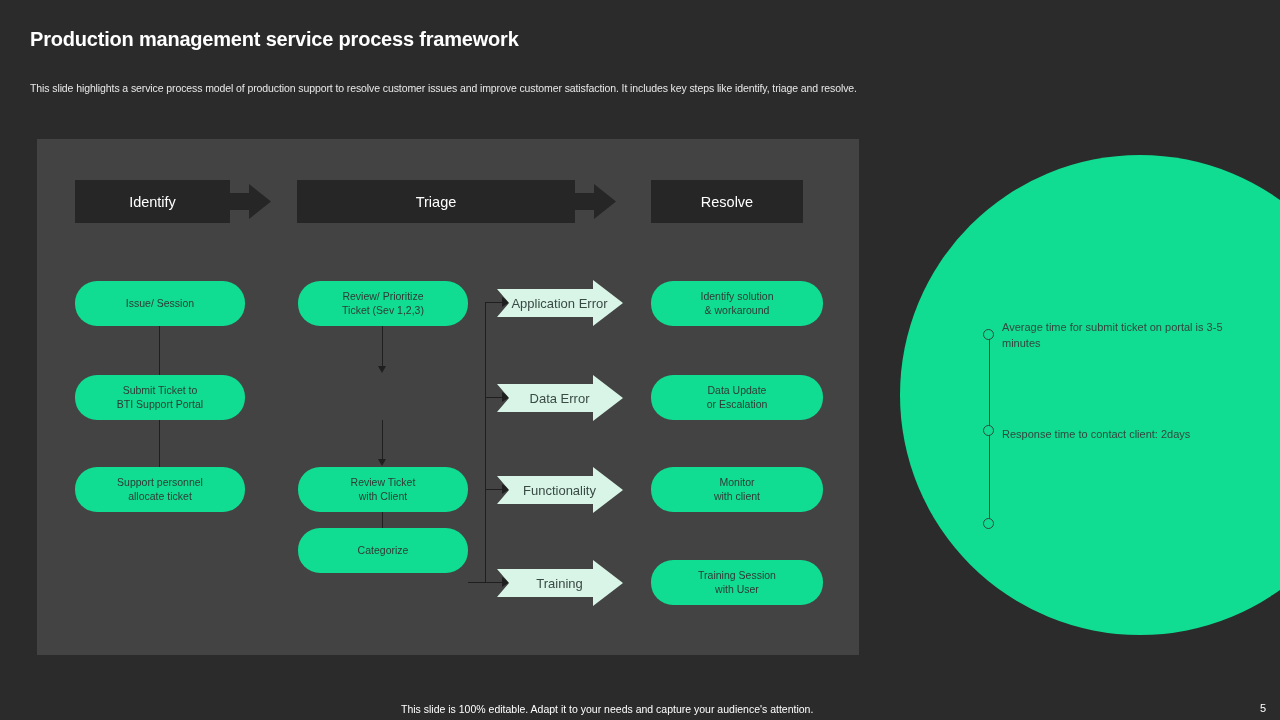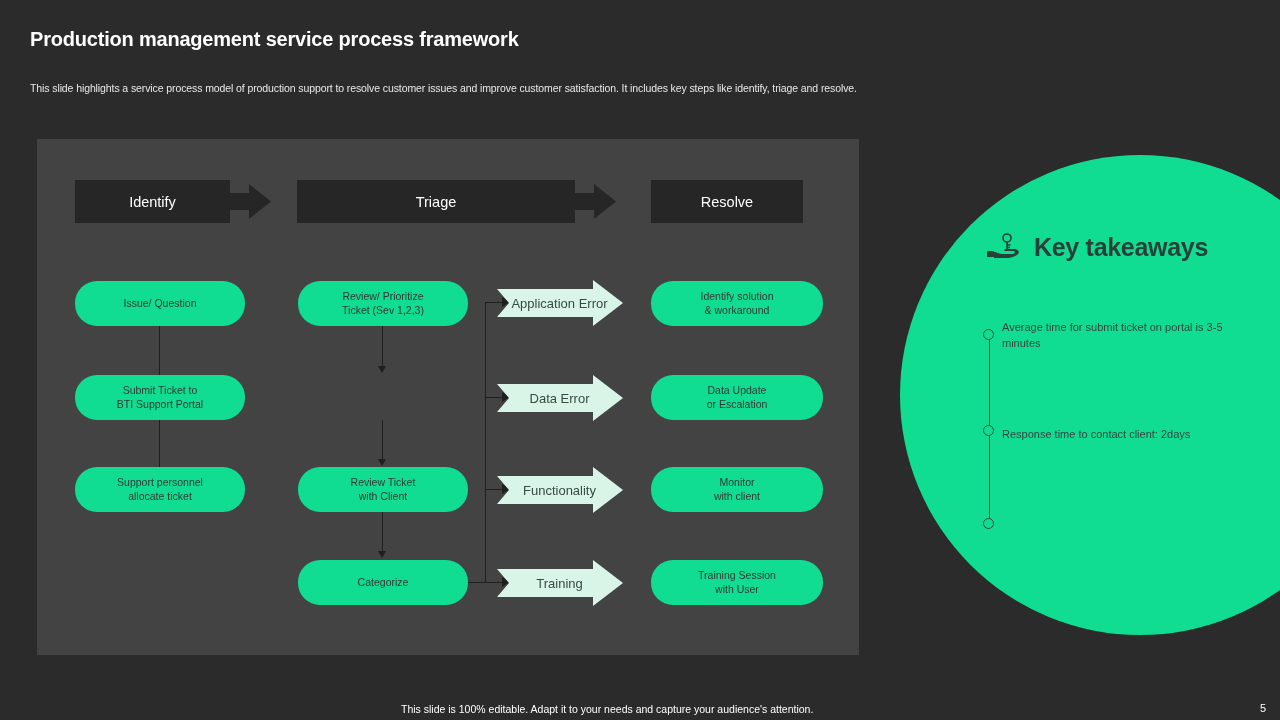--- a/index.html
+++ b/index.html
@@ -58,21 +58,21 @@
   .c1 { left: 75px; width: 170px; height: 45px; }
   .c1-1 { top: 281px; }
   .c1-2 { top: 375px; }
   .c1-3 { top: 467px; }
 
   
   .c2 { left: 298px; width: 170px; height: 45px; }
   .c2-1 { top: 281px; }
   .c2-2 { top: 375px; }
   .c2-3 { top: 467px; }
-  .c2-4 { top: 560px; justify-content: center; }
+  .c2-4 { top: 528px; justify-content: center; }
 
   
   .c3 { left: 651px; width: 172px; height: 45px; }
   .c3-1 { top: 281px; }
   .c3-2 { top: 375px; }
   .c3-3 { top: 467px; }
   .c3-4 { top: 560px; }
 
   
   .conn { position: absolute; background: #1f1f1f; }
@@ -192,21 +192,21 @@
       </svg>
   </div>
 
   <div class="hdr hdr-resolve">Resolve</div>
 
   <div class="conn vline v1a"></div>
   <div class="conn vline v1b"></div>
 
   <div class="box c1 c1-1">
     <div>
-        <span>Issue/ Question</span>
+        <span>Issue/ Session</span>
       </div>
   </div>
   <div class="box c1 c1-2">
     <div>
       <span>Submit Ticket to</span>
       <span>BTI Support Portal</span>
     </div>
   </div>
   <div class="box c1 c1-3">
     <div>
@@ -295,29 +295,20 @@
     </div>
   </div>
   <div class="box c3 c3-4">
     <div>
       <span>Training Session</span>
       <span>with User</span>
     </div>
   </div>
 
   <div class="kt-circle"></div>
-  <div class="kt-head">
-    <svg class="kt-icon" viewBox="0 0 40 30">
-      <path d="M2,19 L2,25 L9,25 L9,19 Z" fill="#27403a"></path>
-      <path d="M9,20 C12,20 14,22 17,22 L27,22 C30,22 31,19 28,19 L20,19 C19,19 19,17 20,17 L29,17 C33,17 35,20 33,22 C31,24 26,26 22,26 L9,26 Z" fill="#27403a"></path>
-      <circle cx="22" cy="6" r="4" fill="none" stroke="#27403a" stroke-width="1.6"></circle>
-      <path d="M22,10 L22,18 M22,13 L25.5,13 M22,15.5 L25,15.5" stroke="#27403a" stroke-width="1.6" fill="none"></path>
-    </svg>
-    <div class="kt-title">Key takeaways</div>
-  </div>
 
   <div class="kt-rail"></div>
   <div class="kt-dot kt-d1"></div>
   <div class="kt-text kt-t1">Average  time for submit ticket on portal  is 3-5 minutes</div>
   <div class="kt-dot kt-d2"></div>
   <div class="kt-text kt-t2">Response time to contact client: 2days</div>
   <div class="kt-dot kt-d3"></div>
 
   <div class="footer">This slide is 100% editable. Adapt it to your needs and capture your audience's attention.</div>
   <div class="pagenum">5</div>

